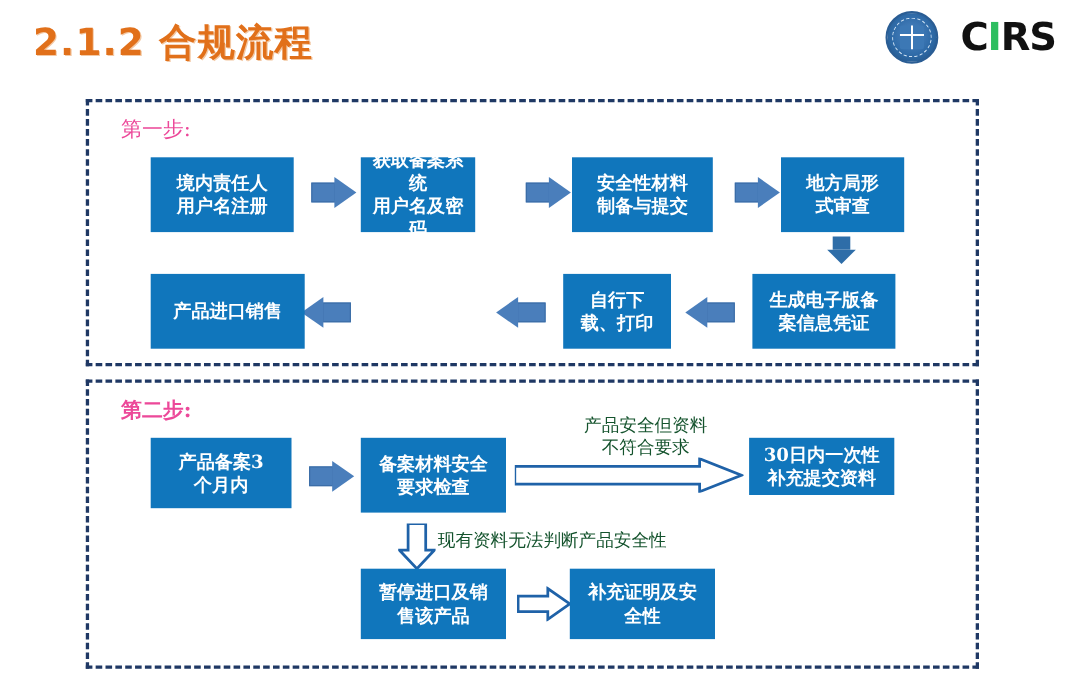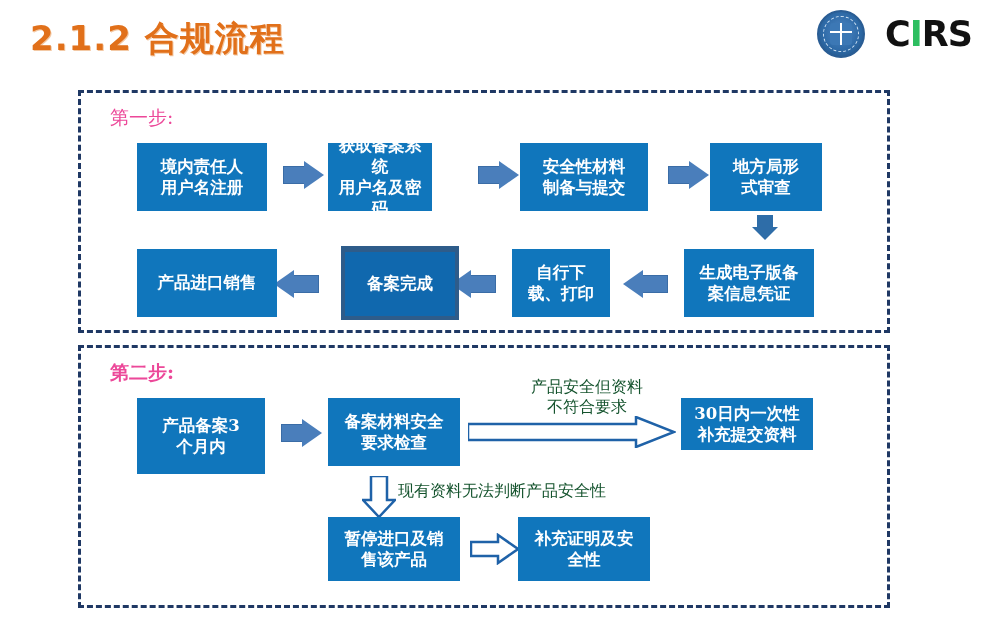--- a/index.html
+++ b/index.html
@@ -26,21 +26,21 @@
     font-family: "DejaVu Sans", sans-serif;
     font-size: 34px;
     font-weight: bold;
     color: #E1701A;
     letter-spacing: 1px;
     white-space: nowrap;
     text-shadow: 1px 1px 0 #f3c9a5;
   }
   #logo-area {
     position: absolute;
-    right: 10px;
+    right: 22px;
     top: 10px;
     display: flex;
     align-items: center;
     gap: 20px;
   }
   .seal {
     width: 48px;
     height: 48px;
     border-radius: 50%;
     background: radial-gradient(circle at 50% 45%, #4f86c2 0%, #2f6ba8 55%, #1d4f80 100%);
@@ -219,30 +219,29 @@
   <div class="arrow-solid-down" style="left:757px; top:215px; width:16px; height:12px;"></div>
 
   <div class="pbox" style="left:684px; top:249px; width:130px; height:68px;">生成电子版备
 案信息凭证</div>
   <div class="arrow-solid-left" style="left:642px; top:275px; width:24px; height:16px;"></div>
 
   <div class="pbox" style="left:512px; top:249px; width:98px; height:68px;">自行下
 载、打印</div>
   <div class="arrow-solid-left" style="left:470px; top:275px; width:24px; height:16px;"></div>
 
-  <div class="pbox framed" style="left:341px; top:246px; width:118px; height:74px;">备案完成</div>
   <div class="arrow-solid-left" style="left:293px; top:275px; width:24px; height:16px;"></div>
 
   <div class="pbox" style="left:137px; top:249px; width:140px; height:68px;">产品进口销售</div>
 
   <div id="step2-panel" class="step-panel"></div>
 
   <div class="step-label" style="left:110px; top:360px;font-weight:bold;">第二步:</div>
 
-  <div class="pbox" style="left:137px; top:398px; width:128px; height:76px;">产品备案3
+  <div class="pbox" style="left:137px; top:398px; width:128px; height:64px;">产品备案3
 个月内</div>
   <div class="arrow-solid-right" style="left:281px; top:424px; width:20px; height:16px;"></div>
 
   <div class="pbox" style="left:328px; top:398px; width:132px; height:68px;">备案材料安全
 要求检查</div>
 
   <div class="caption" style="left:497px; top:377px; width:180px;">产品安全但资料
 不符合要求</div>
 
   <div class="arrow-hollow" style="left:468px; top:416px;">

